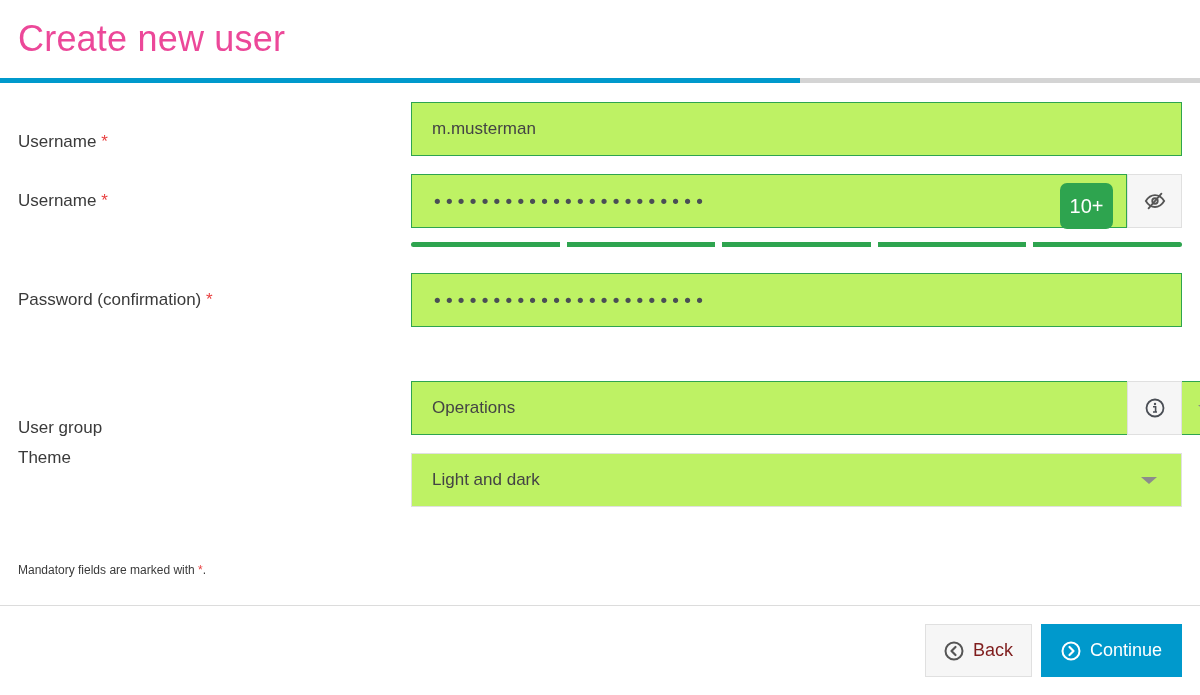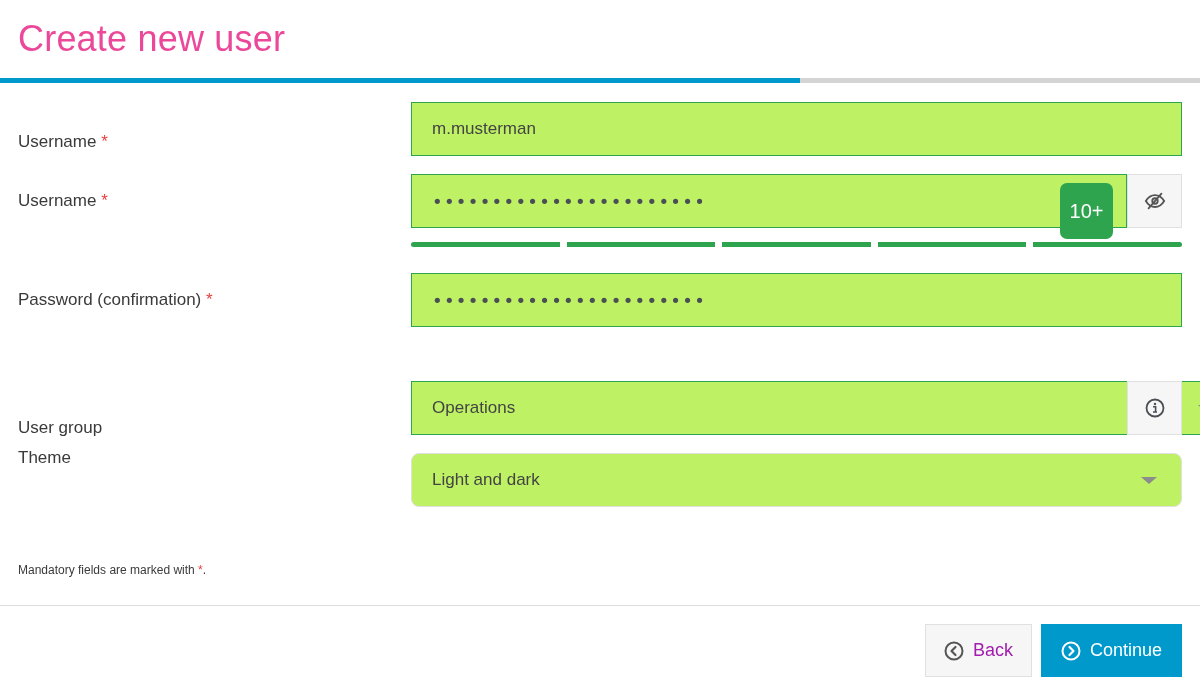--- a/index.html
+++ b/index.html
@@ -24,28 +24,28 @@
     .label {
       position: absolute; left: 18px; font-size: 17px; color: #3a3a3a;
     }
     .req { color: #e84040; }
     .field {
       position: absolute; left: 411px; height: 54px;
       border: 1px solid #2ea44f; background: #bef264;
       display: flex; align-items: center;
       padding-left: 20px; font-size: 17px; color: #444;
     }
-    .field.plain { border-color: #e0e0e0; border-radius: 8px; }
+    .field.plain { border-color: #e0e0e0; }
     .dots {
       font-size: 18px; letter-spacing: 1.3px; color: #4a4e55;
       font-family: "DejaVu Sans", sans-serif;
     }
     .badge {
       position: absolute; right: 13px; top: 8px;
-      height: 56px; min-width: 53px; border-radius: 7px;
+      height: 46px; min-width: 53px; border-radius: 7px;
       background: #2ea44f; color: #fff; font-size: 20px;
       display: flex; align-items: center; justify-content: center;
       padding: 11px 8px;
     }
     .addon {
       position: absolute; width: 55px; height: 54px;
       background: #f6f6f6; border: 1px solid #e0e0e0;
       display: flex; align-items: center; justify-content: center;
     }
     .strength {
@@ -70,21 +70,21 @@
       position: absolute; left: 0; top: 605px; width: 1200px; height: 1px;
       background: #dcdcdc;
     }
     .btn {
       position: absolute; top: 624px; height: 53px;
       display: flex; align-items: center; justify-content: center; gap: 9px;
       font-size: 18px; cursor: pointer;
     }
     .btn-back {
       left: 925px; width: 107px;
-      background: #f6f6f6; border: 1px solid #e0e0e0; color: #a21caf;
+      background: #f6f6f6; border: 1px solid #e0e0e0; color: #7f1d1d;
     }
     .btn-continue {
       left: 1041px; width: 141px;
       background: #0099cc; border: 1px solid #0099cc; color: #fff;
     }
   </style>
 </head>
 <body>
 
 <h1 class="title">Create new user</h1>

